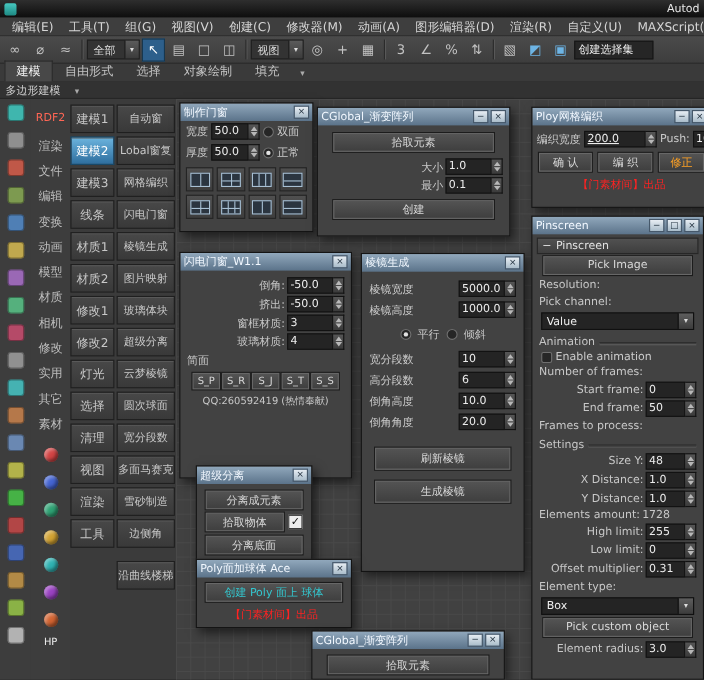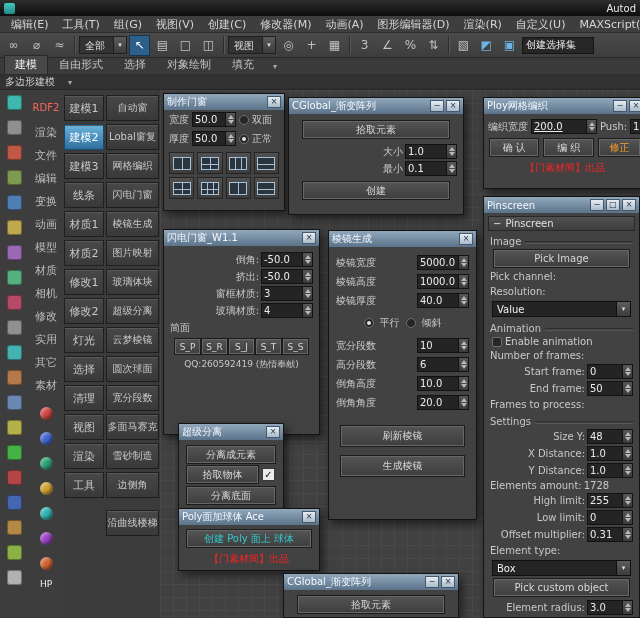--- a/index.html
+++ b/index.html
@@ -434,27 +434,20 @@
           <span class="sp"></span>
         </span>
     </div>
     <div class="gr">
       <span class="lab">棱镜高度</span>
       <span class="fld">
           <input class="val" value="1000.0" style="">
           <span class="sp"></span>
         </span>
     </div>
-    <div class="gr">
-      <span class="lab">棱镜厚度</span>
-      <span class="fld">
-          <input class="val" value="40.0" style="">
-          <span class="sp"></span>
-        </span>
-    </div>
     <div class="r" style="justify-content:center;gap:6px;padding:6px 0;">
       <span class="rad sel"></span>
       <span class="lab">平行</span>
       <span class="rad"></span>
       <span class="lab">倾斜</span>
     </div>
     <div class="gr">
       <span class="lab">宽分段数</span>
       <span class="fld">
           <input class="val" value="10" style="">
@@ -490,27 +483,23 @@
     <div class="wtb">
       <span class="wtt">Pinscreen</span>
       <span class="wb">−</span>
       <span class="wb">□</span>
       <span class="wb">×</span>
     </div>
     <div class="roll">
       <span>−</span>
       <span>Pinscreen</span>
     </div>
-    <div class="sect">
-        <span>Image</span>
-        <i></i>
-      </div>
     <div class="btn" style="margin:2px 10px;">Pick Image</div>
+    <div class="stext">Resolution:</div>
     <div class="stext">Pick channel:</div>
-    <div class="stext">Resolution:</div>
     <div class="dd">
       <span class="ddt">Value</span>
       <span class="dda2">▾</span>
     </div>
     <div class="sect">
         <span>Animation</span>
         <i></i>
       </div>
     <div class="r" style="padding:1px 8px;">
       <span class="rad" style="border-radius:2px;"></span>

